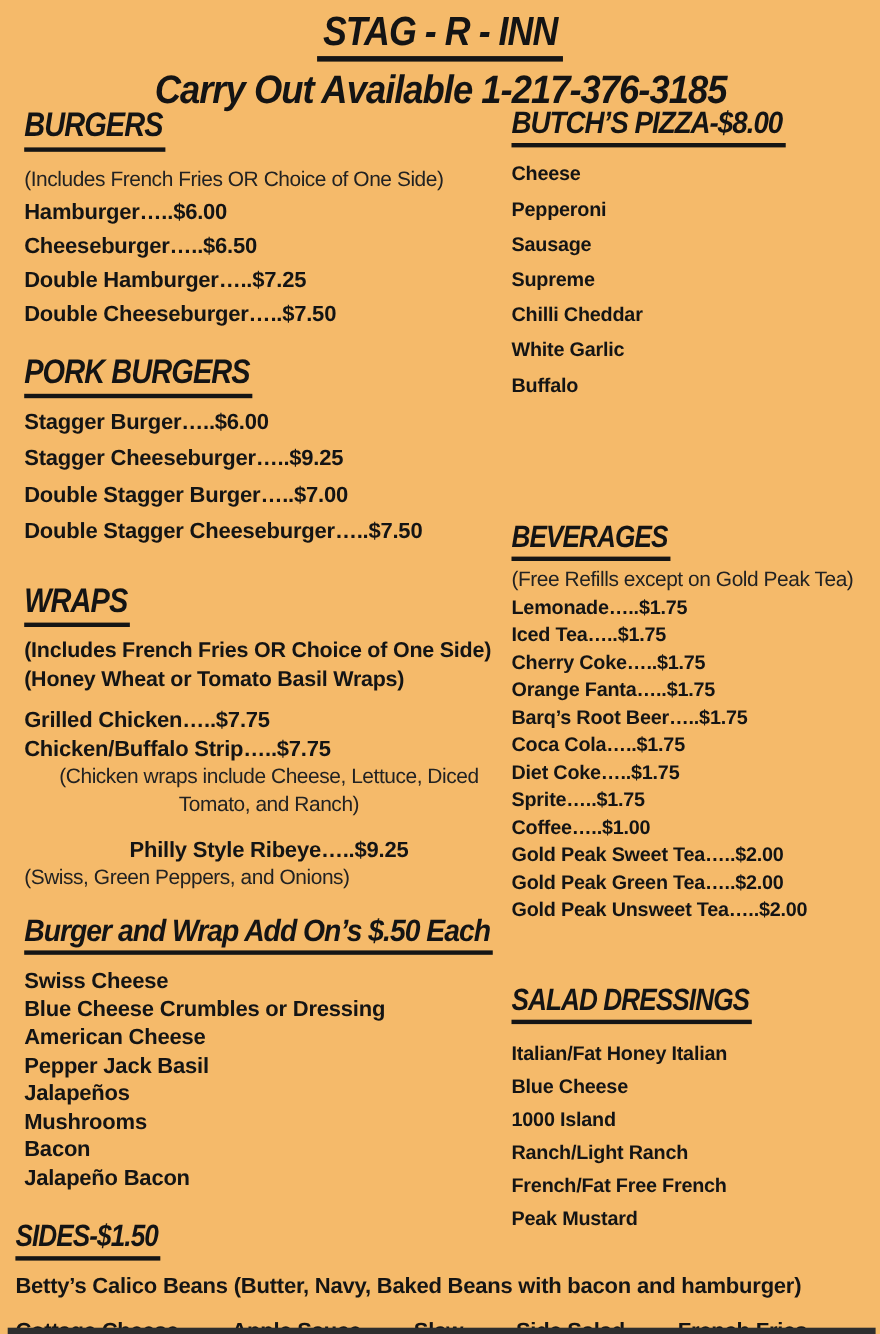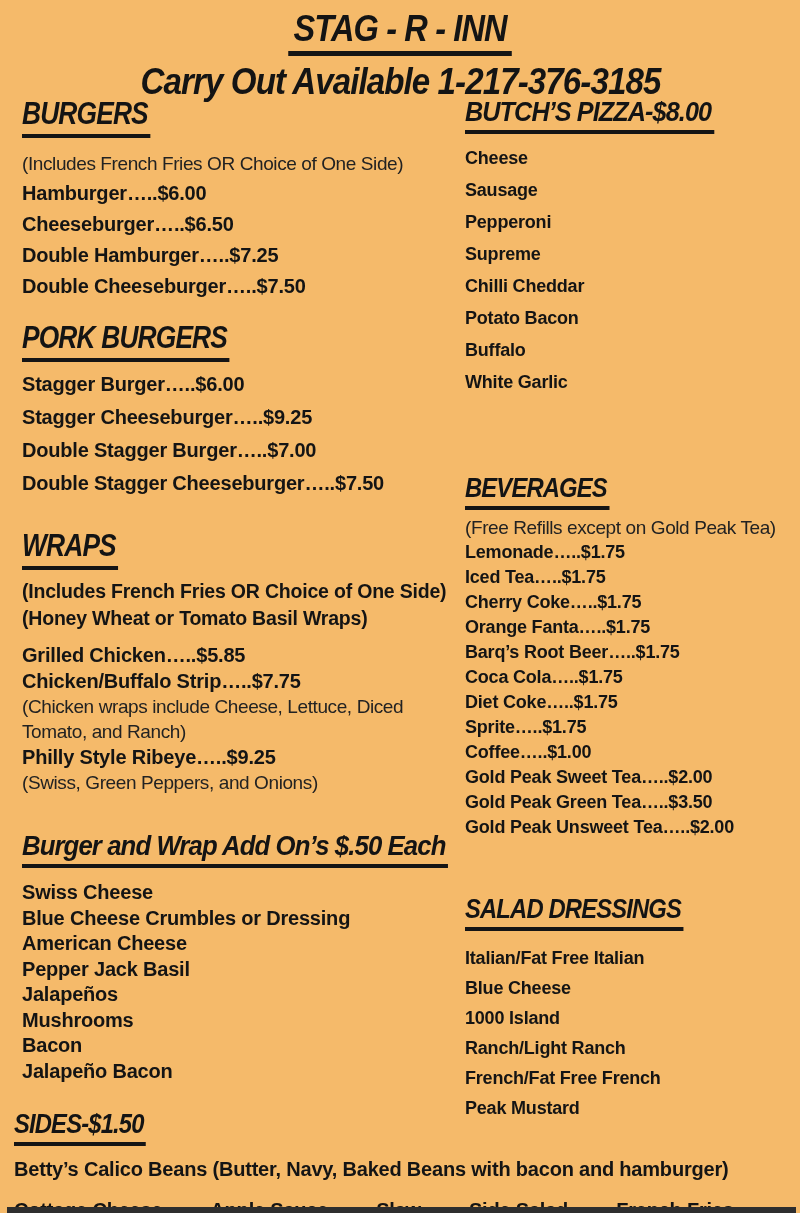--- a/index.html
+++ b/index.html
@@ -88,28 +88,28 @@
     </div>
   </div>
 
   <div class="sec col-l" style="top:528px;">
     <div><span class="mh h31">WRAPS</span></div>
     <div style="margin-top:8px;">
       <div class="note-bold" style="line-height:27px;">(Includes French Fries OR Choice of One Side)</div>
       <div class="note-bold" style="line-height:27px;">(Honey Wheat or Tomato Basil Wraps)</div>
     </div>
     <div class="list-wrap item" style="margin-top:10px;">
-      <div>Grilled Chicken…..$5.85</div>
+      <div>Grilled Chicken…..$7.75</div>
       <div>Chicken/Buffalo Strip…..$7.75</div>
     </div>
-    <div class="note" style="line-height:25px;">
+    <div class="note" style="line-height:25px;text-align:center;">
       <div>(Chicken wraps include Cheese, Lettuce, Diced</div>
       <div>Tomato, and Ranch)</div>
     </div>
-    <div class="item" style="margin-top:0;line-height:26px;">Philly Style Ribeye…..$9.25</div>
+    <div class="item" style="margin-top:16px;line-height:26px;text-align:center;">Philly Style Ribeye…..$9.25</div>
     <div class="note" style="line-height:25px;">(Swiss, Green Peppers, and Onions)</div>
   </div>
 
   <div class="sec col-l" style="top:830px;">
     <div><span class="mh h28" style="transform:scaleX(0.92);">Burger and Wrap Add On’s $.50 Each</span></div>
     <div class="list-addons item" style="margin-top:12px;">
       <div>Swiss Cheese</div>
       <div>Blue Cheese Crumbles or Dressing</div>
       <div>American Cheese</div>
       <div>Pepper Jack Basil</div>
@@ -129,53 +129,52 @@
       <span>Slaw</span>
       <span>Side Salad</span>
       <span>French Fries</span>
     </div>
   </div>
 
   <div class="sec col-r" style="top:96px;">
     <div><span class="mh h28" style="transform:scaleX(0.9);">BUTCH’S PIZZA-$8.00</span></div>
     <div class="list-pizza item-sm" style="margin-top:8px;">
       <div>Cheese</div>
+      <div>Pepperoni</div>
       <div>Sausage</div>
-      <div>Pepperoni</div>
       <div>Supreme</div>
       <div>Chilli Cheddar</div>
-      <div>Potato Bacon</div>
+      <div>White Garlic</div>
       <div>Buffalo</div>
-      <div>White Garlic</div>
     </div>
   </div>
 
   <div class="sec col-r" style="top:472px;">
     <div><span class="mh h28">BEVERAGES</span></div>
     <div class="note" style="margin-top:6px;line-height:24px;white-space:nowrap;">(Free Refills except on Gold Peak Tea)</div>
     <div class="list-bev item-sm">
       <div>Lemonade…..$1.75</div>
       <div>Iced Tea…..$1.75</div>
       <div>Cherry Coke…..$1.75</div>
       <div>Orange Fanta…..$1.75</div>
       <div>Barq’s Root Beer…..$1.75</div>
       <div>Coca Cola…..$1.75</div>
       <div>Diet Coke…..$1.75</div>
       <div>Sprite…..$1.75</div>
       <div>Coffee…..$1.00</div>
       <div>Gold Peak Sweet Tea…..$2.00</div>
-      <div>Gold Peak Green Tea…..$3.50</div>
+      <div>Gold Peak Green Tea…..$2.00</div>
       <div>Gold Peak Unsweet Tea…..$2.00</div>
     </div>
   </div>
 
   <div class="sec col-r" style="top:893px;">
     <div><span class="mh h28">SALAD DRESSINGS</span></div>
     <div class="list-dress item-sm" style="margin-top:12px;">
-      <div>Italian/Fat Free Italian</div>
+      <div>Italian/Fat Honey Italian</div>
       <div>Blue Cheese</div>
       <div>1000 Island</div>
       <div>Ranch/Light Ranch</div>
       <div>French/Fat Free French</div>
       <div>Peak Mustard</div>
     </div>
   </div>
 
   <div class="bottom-bar"></div>
 </div>

